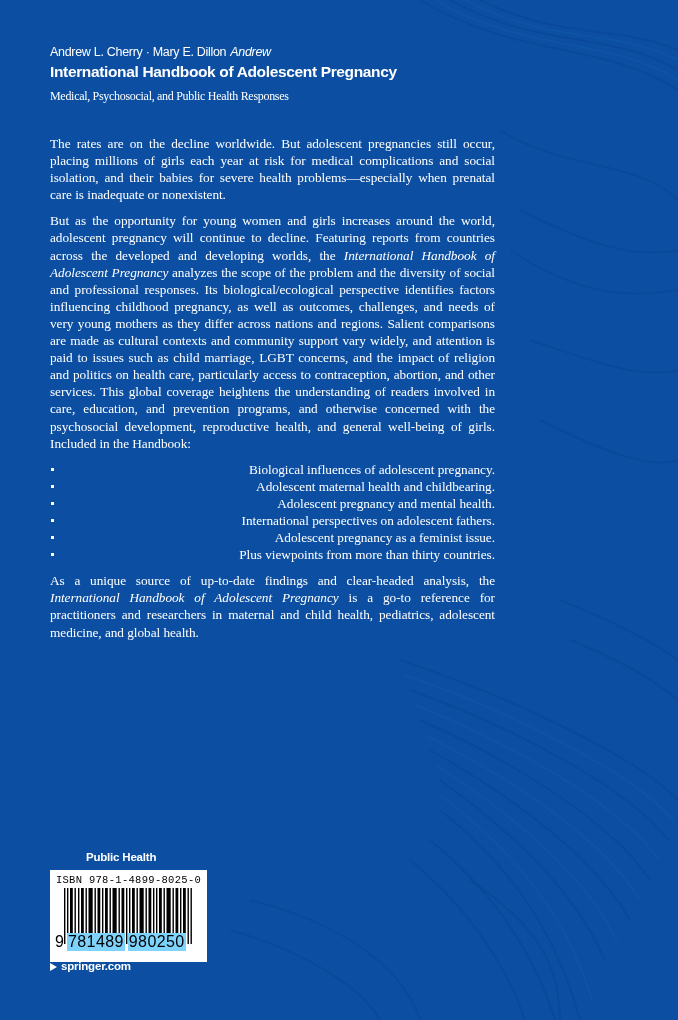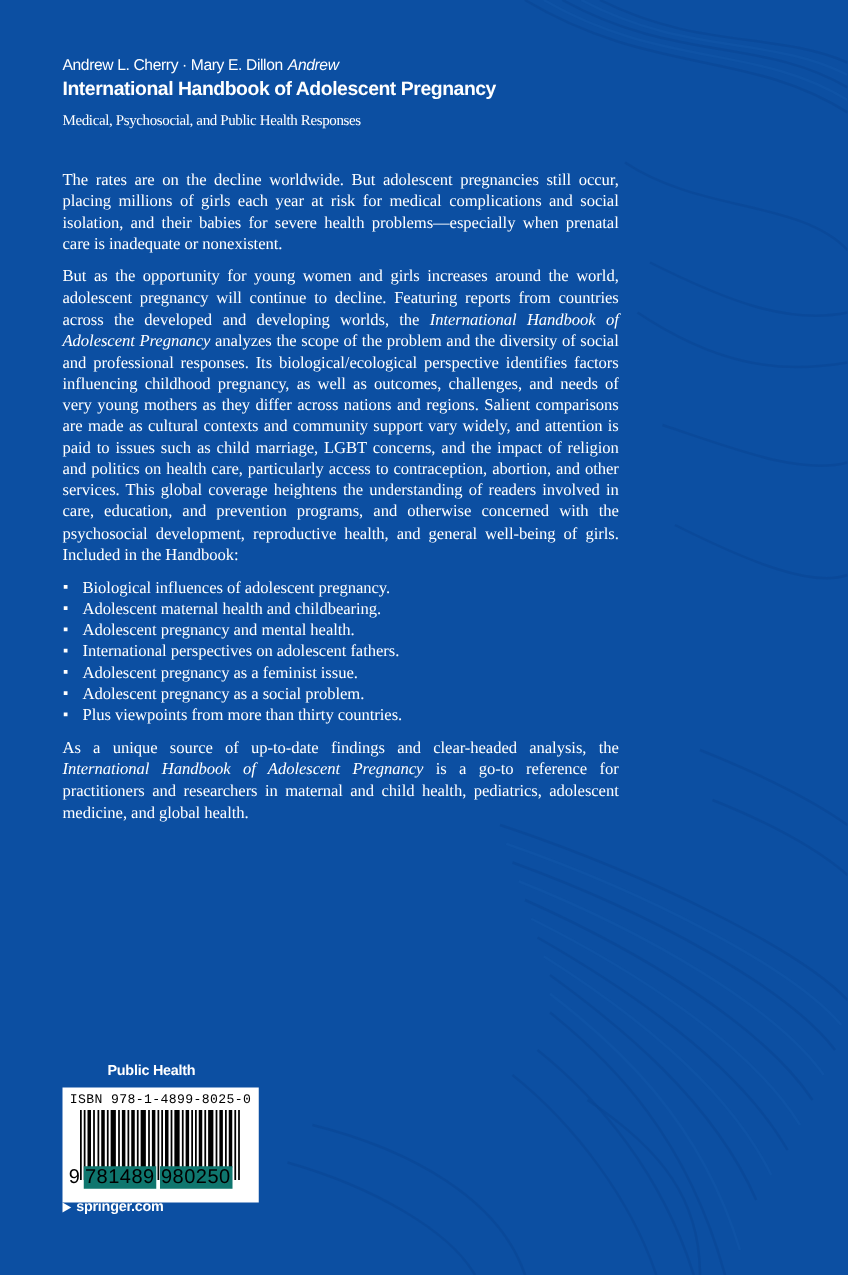--- a/index.html
+++ b/index.html
@@ -78,21 +78,21 @@
     }
     .bullets {
       list-style: none;
       margin: 0 0 9px 0;
       padding: 0;
     }
     .bullets li {
       position: relative;
       padding-left: 16px;
       line-height: 17.1px;
-      text-align: left;
+      text-align: right;
     }
     .bullets li .dot {
       position: absolute;
       left: 1px;
       top: 7px;
       width: 3px;
       height: 3px;
       background: #ffffff;
     }
     .category {
@@ -138,21 +138,21 @@
       font-size: 16px;
       line-height: 18px;
       display: flex;
       justify-content: flex-start;
       white-space: nowrap;
     }
     .barcode-digits .first {
       width: 12px;
     }
     .barcode-digits .grp {
-      background: #0f766e;
+      background: #7dd3fc;
       padding: 0 1px;
       letter-spacing: 0.4px;
     }
     .barcode-digits .grp2 {
       margin-left: 3px;
     }
     .site-link {
       position: absolute;
       top: 960px;
       left: 0;
@@ -227,21 +227,21 @@
     <p>The rates are on the decline worldwide. But adolescent pregnancies still occur, placing millions of girls each year at risk for medical complications and social isolation, and their babies for severe health problems—especially when prenatal care is inadequate or nonexistent.</p>
 
     <p><span>But as the opportunity for young women and girls increases around the world, adolescent pregnancy will continue to decline. Featuring reports from countries across the developed and developing worlds, the </span><i>International Handbook of Adolescent Pregnancy</i><span> analyzes the scope of the problem and the diversity of social and professional responses. Its biological/ecological perspective identifies factors influencing childhood pregnancy, as well as outcomes, challenges, and needs of very young mothers as they differ across nations and regions. Salient comparisons are made as cultural contexts and community support vary widely, and attention is paid to issues such as child marriage, LGBT concerns, and the impact of religion and politics on health care, particularly access to contraception, abortion, and other services. This global coverage heightens the understanding of readers involved in care, education, and prevention programs, and otherwise concerned with the psychosocial development, reproductive health, and general well-being of girls. Included in the Handbook:</span></p>
 
     <ul class="bullets">
       <li><span class="dot"></span><span>Biological influences of adolescent pregnancy.</span></li>
       <li><span class="dot"></span><span>Adolescent maternal health and childbearing.</span></li>
       <li><span class="dot"></span><span>Adolescent pregnancy and mental health.</span></li>
       <li><span class="dot"></span><span>International perspectives on adolescent fathers.</span></li>
       <li><span class="dot"></span><span>Adolescent pregnancy as a feminist issue.</span></li>
-      <li><span class="dot"></span><span>Adolescent pregnancy as a social problem.</span></li>
+      <li><span class="dot"></span></li>
       <li><span class="dot"></span><span>Plus viewpoints from more than thirty countries.</span></li>
     </ul>
 
     <p><span>As a unique source of up-to-date findings and clear-headed analysis, the </span><i>International Handbook of Adolescent Pregnancy</i><span> is a go-to reference for practitioners and researchers in maternal and child health, pediatrics, adolescent medicine, and global health.</span></p>
   </div>
 
   <div class="category">Public Health</div>
 
   <div class="barcode-box">
     <div class="isbn-label">ISBN 978-1-4899-8025-0</div>

